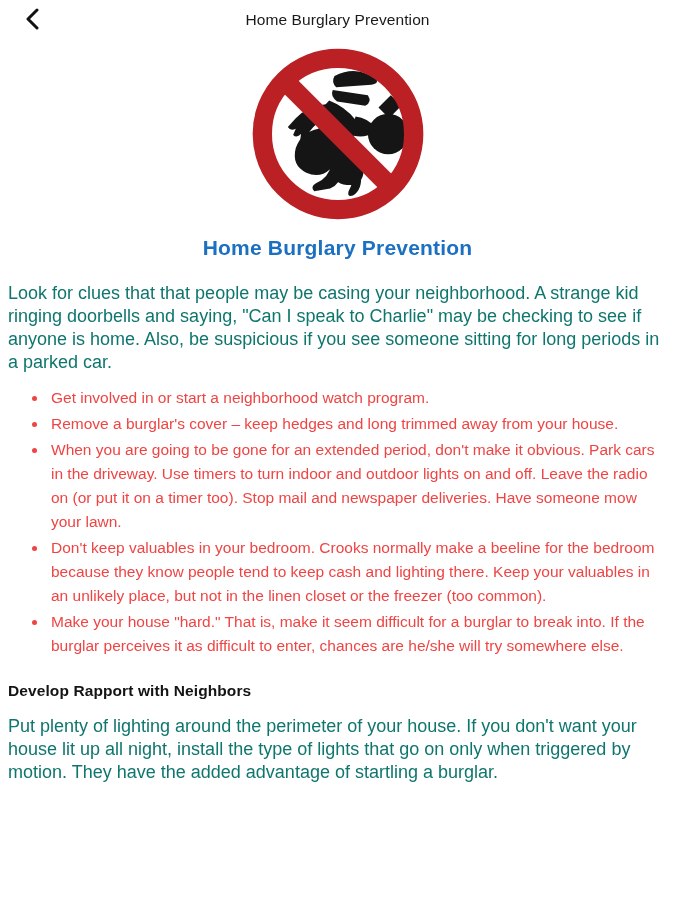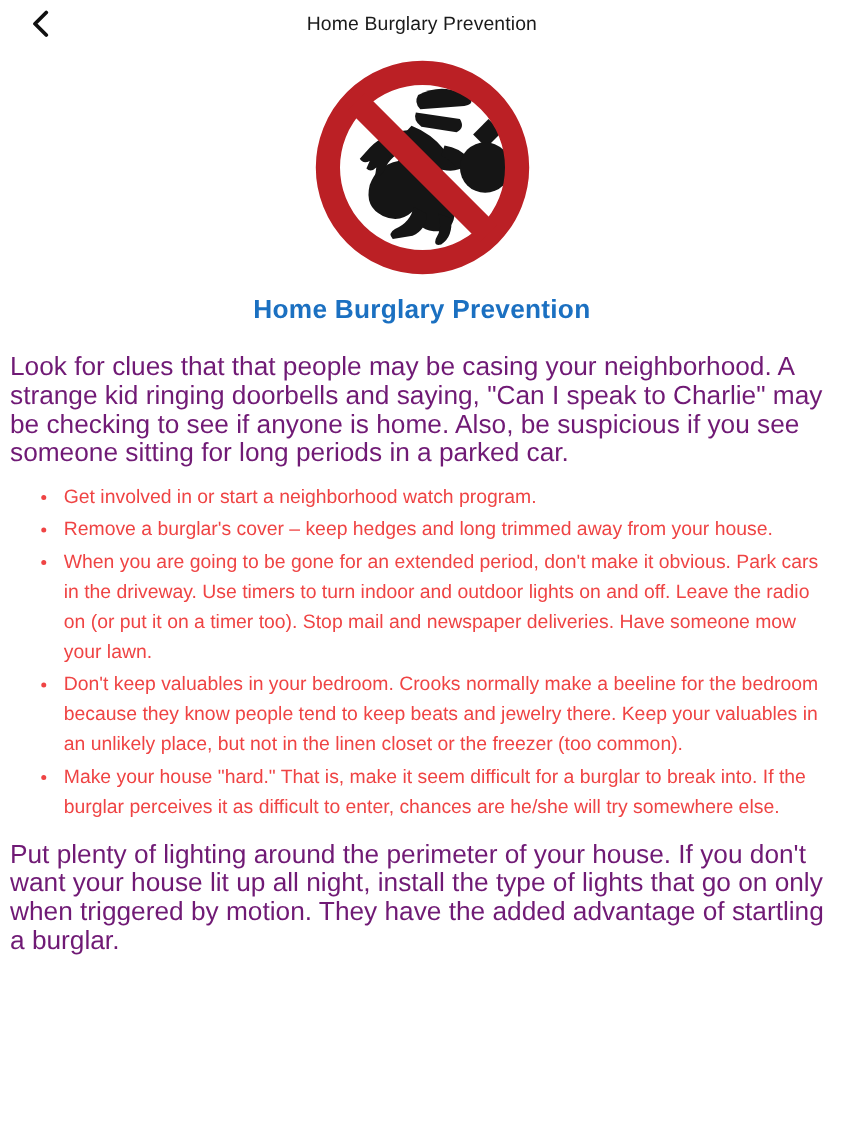--- a/index.html
+++ b/index.html
@@ -67,23 +67,23 @@
     font-weight: 700;
     color: #141414;
     margin-bottom: 9px;
     letter-spacing: 0.1px;
   }
   .content h2.spaced {
     margin-top: 24px;
     margin-bottom: 15px;
   }
   .content p {
-    font-size: 21px;
+    font-size: 18px;
     line-height: 23px;
-    color: #701a75;
+    color: #0f766e;
     margin-bottom: 10px;
   }
   .content ul {
     margin: 12px 0 14px 0;
     padding-left: 40px;
   }
   .content li {
     font-size: 15.5px;
     line-height: 24px;
     color: #ef4444;
@@ -143,21 +143,22 @@
   <div class="article-title" style="color:#1b70c1;">Home Burglary Prevention</div>
 
   <div class="content">
 
     <p>Look for clues that that people may be casing your neighborhood. A strange kid ringing doorbells and saying, "Can I speak to Charlie" may be checking to see if anyone is home. Also, be suspicious if you see someone sitting for long periods in a parked car.</p>
 
     <ul>
       <li>Get involved in or start a neighborhood watch program.</li>
       <li>Remove a burglar's cover – keep hedges and long trimmed away from your house.</li>
       <li>When you are going to be gone for an extended period, don't make it obvious. Park cars in the driveway. Use timers to turn indoor and outdoor lights on and off. Leave the radio on (or put it on a timer too). Stop mail and newspaper deliveries. Have someone mow your lawn.</li>
-      <li>Don't keep valuables in your bedroom. Crooks normally make a beeline for the bedroom because they know people tend to keep beats and jewelry there. Keep your valuables in an unlikely place, but not in the linen closet or the freezer (too common).</li>
+      <li>Don't keep valuables in your bedroom. Crooks normally make a beeline for the bedroom because they know people tend to keep cash and lighting there. Keep your valuables in an unlikely place, but not in the linen closet or the freezer (too common).</li>
       <li>Make your house "hard." That is, make it seem difficult for a burglar to break into. If the burglar perceives it as difficult to enter, chances are he/she will try somewhere else.</li>
     </ul>
 
+    <h2 class="spaced">Develop Rapport with Neighbors</h2>
 
     <p>Put plenty of lighting around the perimeter of your house. If you don't want your house lit up all night, install the type of lights that go on only when triggered by motion. They have the added advantage of startling a burglar.</p>
 
   </div>
 </div>
 
 </body></html>

